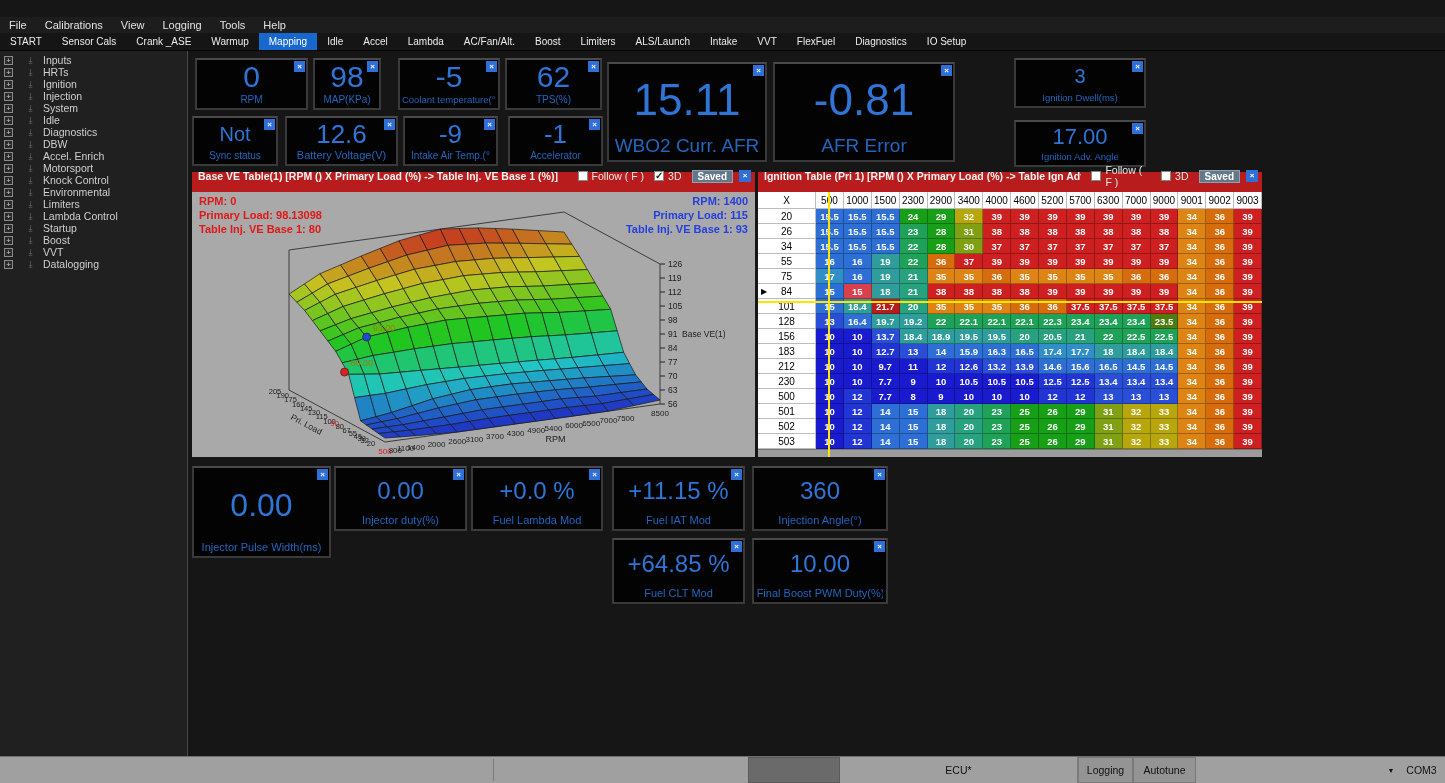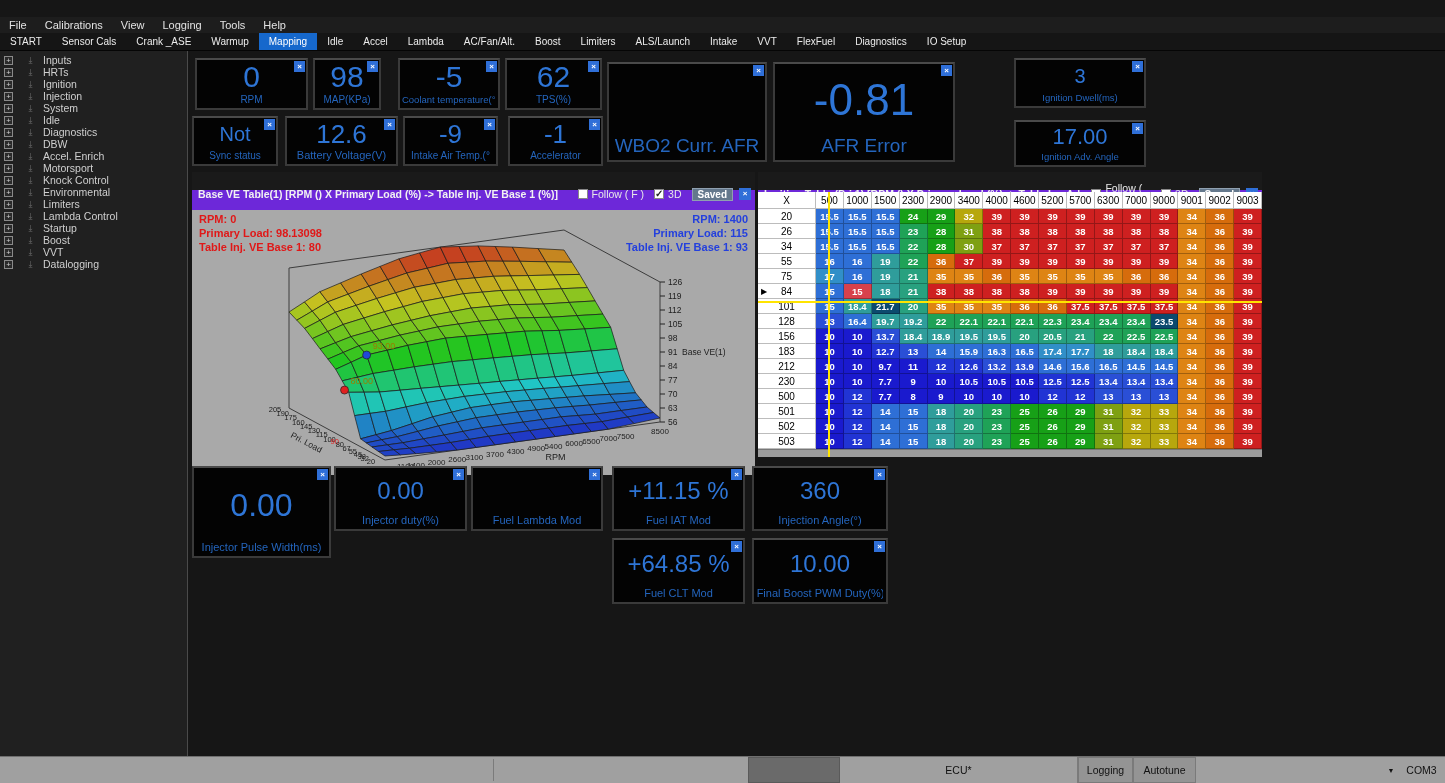--- a/index.html
+++ b/index.html
@@ -33,21 +33,21 @@
   .gauge { position:absolute; background:#030303; border:2px solid #3a3a3a; border-top-color:#4a4a4a; display:flex; flex-direction:column; align-items:center; justify-content:flex-end; }
   .g-close { position:absolute; top:1px; right:1px; width:11px; height:11px; background:#2f6fd8; color:#fff; font-size:8px; line-height:11px; text-align:center; font-weight:bold; }
   .g-val { color:#2e75d6; font-weight:300; line-height:1; flex:1 1 auto; display:flex; align-items:center; justify-content:center; width:100%; }
   .g-label { color:#2465bd; flex:none; padding-bottom:3px; white-space:nowrap; overflow:hidden; max-width:96%; }
   .v30 .g-val{font-size:30px;} .v26 .g-val{font-size:26px;} .v20 .g-val{font-size:20px;}
   .v44 .g-val{font-size:44px;} .v32 .g-val{font-size:32px;} .v24 .g-val{font-size:24px;} .v22 .g-val{font-size:22px;}
   .l10 .g-label{font-size:10px;} .l9 .g-label{font-size:9.5px;} .l19 .g-label{font-size:19px;} .l11 .g-label{font-size:11px;}
 
   
   .panel { position:absolute; top:172px; height:285px; background:#1a1a1a; }
-  .panel-head { height:20px; background:#6d28d9; display:flex; align-items:center; color:#f2f2f2; font-size:10.5px; font-weight:bold; padding:0 4px 12px 6px;margin-top:18px; }
+  .panel-head { height:20px; background:#b91c1c; display:flex; align-items:center; color:#f2f2f2; font-size:10.5px; font-weight:bold; padding:0 4px 12px 6px; }
   .ph-title { flex:1 1 auto; white-space:nowrap; overflow:hidden; }
   .chk { width:10px; height:10px; background:#fff; border:1px solid #888; margin:0 4px 0 10px; position:relative; flex:none; }
   .chk.checked::after { content:"✓"; position:absolute; left:0px; top:-2px; color:#222; font-size:10px; font-weight:bold; }
   .chk-label { font-weight:normal; color:#e8e8e8; font-size:10.5px; }
   .saved-badge { background:#64788c; border:1px solid #8fa0b0; color:#fff; font-size:10px; font-weight:bold; padding:0 5px; margin:0 6px 0 10px; }
   .ph-close { width:12px; height:12px; background:#2f6fd8; color:#fff; font-size:8px; line-height:12px; text-align:center; font-weight:bold; flex:none; }
 
   
   #ve-body { position:relative; width:563px; height:265px; background:#a9a9a9; }
   .readout { position:absolute; top:3px; font-size:11px; font-weight:bold; line-height:1.25; }
@@ -239,20 +239,21 @@
     <div class="g-val">-9</div>
     <div class="g-label">Intake Air Temp.(°</div>
   </div>
   <div class="gauge v26 l10" style="left:508px;top:116px;width:95px;height:50px">
     <div class="g-close">×</div>
     <div class="g-val">-1</div>
     <div class="g-label">Accelerator</div>
   </div>
   <div class="gauge v44 l19" style="left:607px;top:62px;width:160px;height:100px">
     <div class="g-close">×</div>
+    <div class="g-val">15.11</div>
     <div class="g-label">WBO2 Curr. AFR</div>
   </div>
   <div class="gauge v44 l19" style="left:773px;top:62px;width:182px;height:100px">
     <div class="g-close">×</div>
     <div class="g-val">-0.81</div>
     <div class="g-label">AFR Error</div>
   </div>
   <div class="gauge v20 l9" style="left:1014px;top:58px;width:132px;height:50px">
     <div class="g-close">×</div>
     <div class="g-val">3</div>
@@ -694,21 +695,21 @@
           <div class="dcell" style="background: rgb(206, 32, 32);">39</div>
           <div class="dcell" style="background: rgb(206, 32, 32);">39</div>
           <div class="dcell" style="background: rgb(222, 132, 20);">34</div>
           <div class="dcell" style="background: rgb(214, 108, 12);">36</div>
           <div class="dcell" style="background: rgb(206, 32, 32);">39</div>
         </div>
         <div class="ign-row data">
           <div class="hcell">101</div>
           <div class="dcell" style="background: rgb(46, 111, 214);">15</div>
           <div class="dcell" style="background: rgb(47, 157, 155);">18.4</div>
-          <div class="dcell" style="background: #0c4a6e;">21.7</div>
+          <div class="dcell" style="background: #b91c1c;">21.7</div>
           <div class="dcell" style="background: rgb(40, 161, 127);">20</div>
           <div class="dcell" style="background: rgb(222, 132, 20);">35</div>
           <div class="dcell" style="background: rgb(222, 132, 20);">35</div>
           <div class="dcell" style="background: rgb(222, 132, 20);">35</div>
           <div class="dcell" style="background: rgb(214, 108, 12);">36</div>
           <div class="dcell" style="background: rgb(214, 108, 12);">36</div>
           <div class="dcell" style="background: rgb(206, 32, 32);">37.5</div>
           <div class="dcell" style="background: rgb(206, 32, 32);">37.5</div>
           <div class="dcell" style="background: rgb(206, 32, 32);">37.5</div>
           <div class="dcell" style="background: rgb(206, 32, 32);">37.5</div>
@@ -723,21 +724,21 @@
           <div class="dcell" style="background: rgb(47, 157, 155);">19.7</div>
           <div class="dcell" style="background: rgb(47, 157, 155);">19.2</div>
           <div class="dcell" style="background: rgb(31, 162, 87);">22</div>
           <div class="dcell" style="background: rgb(31, 162, 87);">22.1</div>
           <div class="dcell" style="background: rgb(31, 162, 87);">22.1</div>
           <div class="dcell" style="background: rgb(31, 162, 87);">22.1</div>
           <div class="dcell" style="background: rgb(31, 162, 87);">22.3</div>
           <div class="dcell" style="background: rgb(31, 162, 87);">23.4</div>
           <div class="dcell" style="background: rgb(31, 162, 87);">23.4</div>
           <div class="dcell" style="background: rgb(31, 162, 87);">23.4</div>
-          <div class="dcell" style="background: #0c4a6e;">23.5</div>
+          <div class="dcell" style="background: #4d7c0f;">23.5</div>
           <div class="dcell" style="background: rgb(222, 132, 20);">34</div>
           <div class="dcell" style="background: rgb(214, 108, 12);">36</div>
           <div class="dcell" style="background: rgb(206, 32, 32);">39</div>
         </div>
         <div class="ign-row data">
           <div class="hcell">156</div>
           <div class="dcell" style="background: rgb(26, 26, 206);">10</div>
           <div class="dcell" style="background: rgb(26, 26, 206);">10</div>
           <div class="dcell" style="background: rgb(42, 79, 214);">13.7</div>
           <div class="dcell" style="background: rgb(47, 157, 155);">18.4</div>
@@ -898,20 +899,21 @@
     <div class="g-val">0.00</div>
     <div class="g-label">Injector Pulse Width(ms)</div>
   </div>
   <div class="gauge v24 l11" style="left:334px;top:466px;width:133px;height:65px">
     <div class="g-close">×</div>
     <div class="g-val">0.00</div>
     <div class="g-label">Injector duty(%)</div>
   </div>
   <div class="gauge v24 l11" style="left:471px;top:466px;width:132px;height:65px">
     <div class="g-close">×</div>
+    <div class="g-val">+0.0 %</div>
     <div class="g-label">Fuel Lambda Mod</div>
   </div>
   <div class="gauge v24 l11" style="left:612px;top:466px;width:133px;height:65px">
     <div class="g-close">×</div>
     <div class="g-val">+11.15 %</div>
     <div class="g-label">Fuel IAT Mod</div>
   </div>
   <div class="gauge v24 l11" style="left:752px;top:466px;width:136px;height:65px">
     <div class="g-close">×</div>
     <div class="g-val">360</div>

